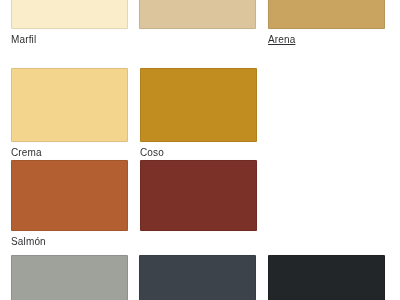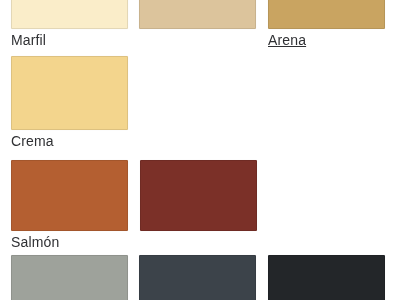--- a/index.html
+++ b/index.html
@@ -40,31 +40,31 @@
     width: 100%;
     box-sizing: border-box;
     border: 1px solid rgba(0, 0, 0, 0.09);
     border-radius: 1px;
     box-shadow: 0 0 0 0.5px rgba(0,0,0,0.02);
   }
 
   .swatch-label {
     display: block;
     margin-top: 5px;
-    font-size: 14px;
+    font-size: 10px;
     line-height: 12px;
     letter-spacing: 0.15px;
     color: #2f3033;
     white-space: nowrap;
     font-family: "Liberation Sans", sans-serif;
   }
 
   
   #row-1 { top: -18px; }
-  #row-2 { top: 56px; }
+  #row-2 { top: 68px; }
   #row-3 { top: 160px; }
   #row-4 { top: 255px; }
 
   
   .col-1 { margin-left: 11px; width: 117px; }
   .col-2 { margin-left: 11px; width: 117px; }
   .col-3 { margin-left: 12px; width: 117px; }
 
   
   #row-1 .swatch-chip { height: 47px; }
@@ -89,20 +89,24 @@
       <div class="swatch-chip" style="background-color: rgb(201, 164, 97);"></div>
       <span class="swatch-label" style="color: rgb(47, 48, 51); text-decoration: underline;">Arena</span>
     </div>
   </div>
 
   <div class="palette-row" id="row-2">
     <div class="swatch-cell col-1">
       <div class="swatch-chip" style="background-color: rgb(243, 213, 141);"></div>
       <span class="swatch-label" style="color: rgb(47, 48, 51);">Crema</span>
     </div>
+    <div class="swatch-cell col-3">
+      <div class="swatch-chip" style="background-color: rgb(194, 141, 32);"></div>
+      <span class="swatch-label" style="color: rgb(47, 48, 51);">Coso</span>
+    </div>
   </div>
 
   <div class="palette-row" id="row-3">
     <div class="swatch-cell col-1">
       <div class="swatch-chip" style="background-color: rgb(180, 95, 49);"></div>
       <span class="swatch-label" style="color: rgb(47, 48, 51);">Salmón</span>
     </div>
     <div class="swatch-cell col-3">
       <div class="swatch-chip" style="background-color: rgb(123, 48, 40);"></div>
     </div>

